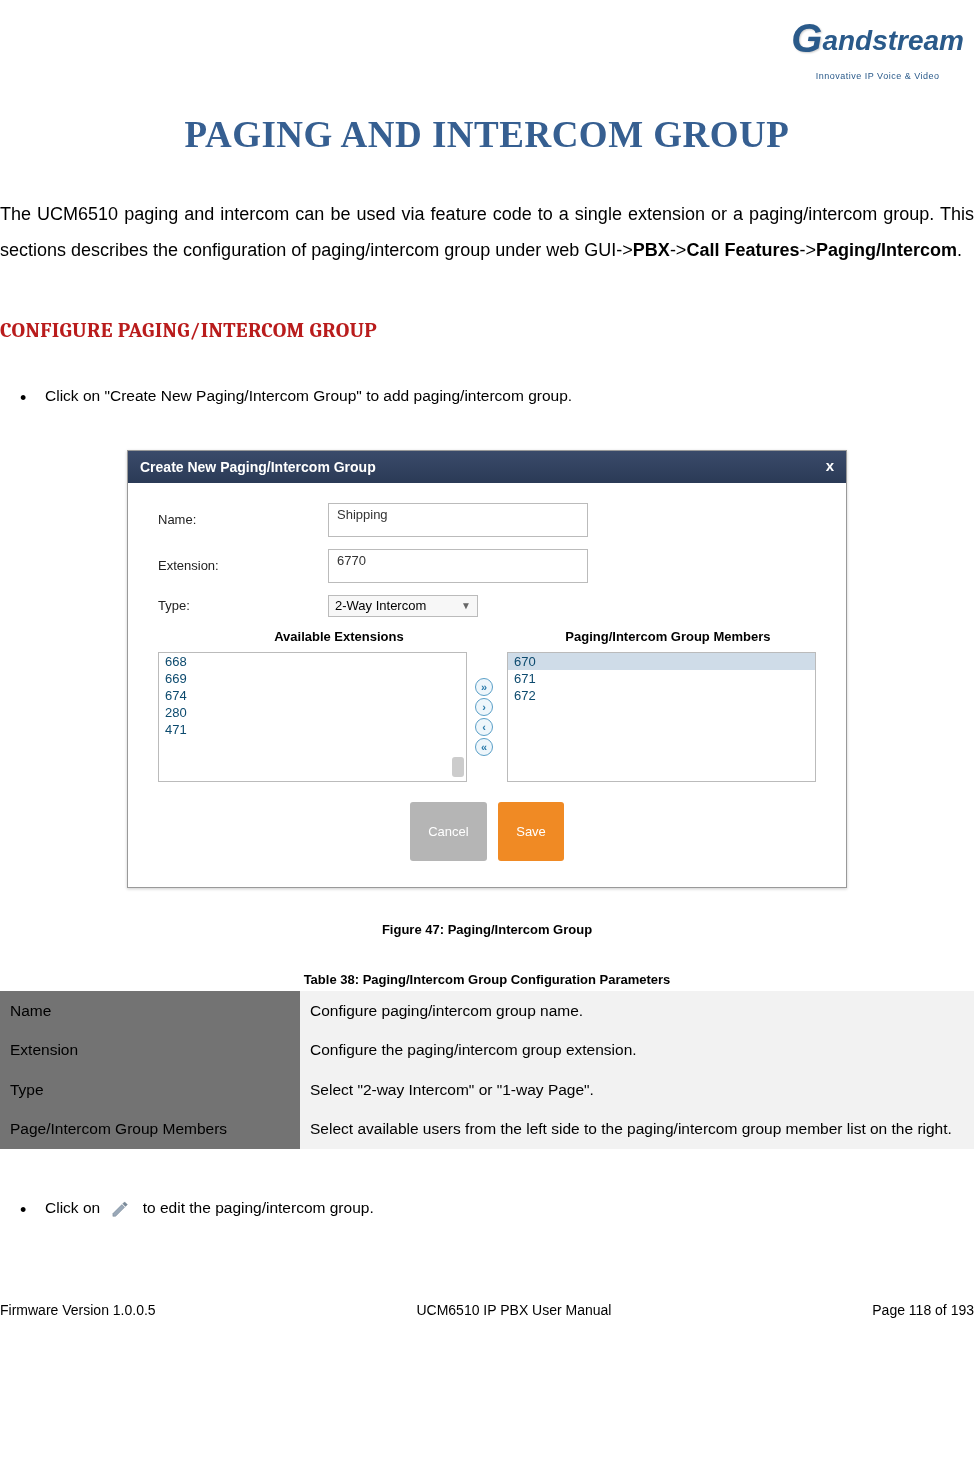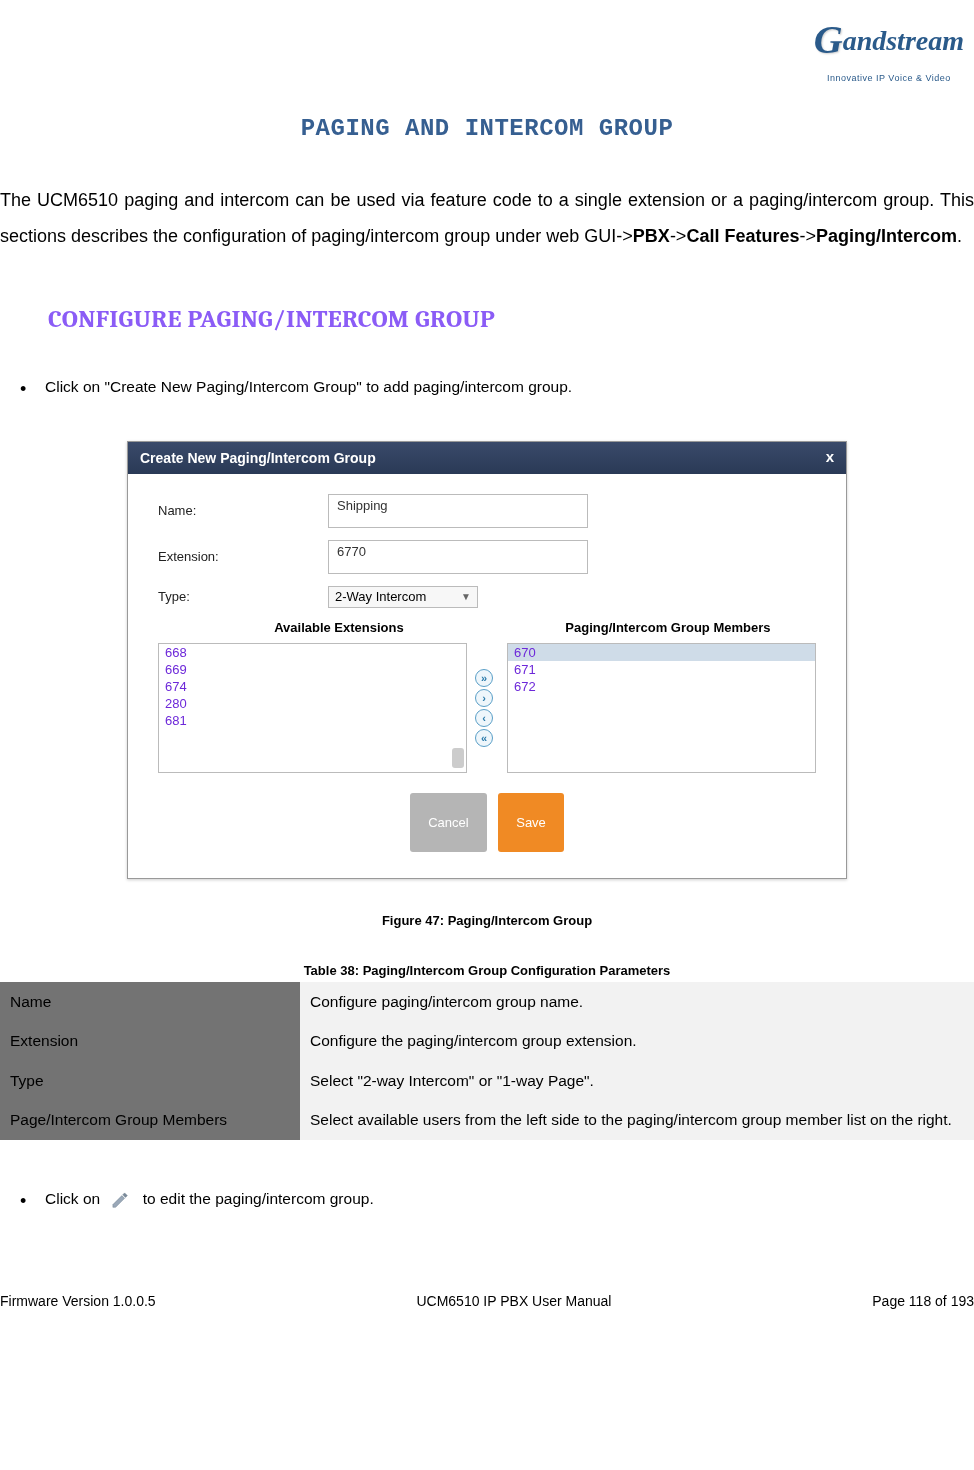--- a/index.html
+++ b/index.html
@@ -14,21 +14,21 @@
   .logo {
     text-align: right;
     padding-right: 10px;
     margin-bottom: 30px;
   }
   .logo-inner {
     display: inline-block;
     text-align: center;
   }
   .logo-text {
-    font-family: Liberation Serif, serif;
+    font-family: Liberation Sans, sans-serif;
     font-style: italic;
     font-weight: bold;
     font-size: 28px;
     color: #2a5a8a;
     position: relative;
   }
   .logo-g {
     display: inline-block;
     font-size: 40px;
     vertical-align: middle;
@@ -40,41 +40,40 @@
   }
   .logo-sub {
     font-size: 9px;
     color: #2a5a8a;
     font-style: normal;
     letter-spacing: .5px;
   }
   h1.page-title {
     text-align: center;
     color: #365f91;
-    font-family: Liberation Mono, monospace;
-    font-size: 24px;
+    font-family: Liberation Serif, serif;
+    font-size: 37px;
     font-weight: bold;
     margin: 20px 0 40px 0;
     letter-spacing: .5px;
   }
   .intro {
     font-size: 18px;
     line-height: 2;
     text-align: justify;
     margin-bottom: 50px;
   }
   .intro b { font-weight: bold; }
   h2.section {
-    color: #8b5cf6;
+    color: #b91c1c;
     font-family: "Cambria", Georgia, serif;
-    font-size: 25px;
+    font-size: 21px;
     font-weight: bold;
     margin-bottom: 40px;
     letter-spacing: .3px;
-    padding-left: 48px;
   }
   ul.bullets {
     list-style: none;
     padding-left: 20px;
     margin-bottom: 40px;
   }
   ul.bullets li {
     position: relative;
     padding-left: 25px;
     font-size: 15.5px;
@@ -160,21 +159,21 @@
     align-items: stretch;
     gap: 8px;
   }
   .ss-list {
     flex: 1;
     border: 1px solid #bbb;
     background: #fff;
     height: 130px;
     overflow: hidden;
     font-size: 13px;
-    color: #6d28d9;
+    color: #0c4a6e;
     position: relative;
   }
   .ss-list .item { padding: 1px 6px; }
   .ss-list .item.sel { background: #cfdce8; }
   .ss-scroll {
     position: absolute;
     right: 2px;
     bottom: 4px;
     width: 12px;
     height: 20px;
@@ -311,21 +310,21 @@
       <div class="ss-col-head">
         <div class="h1">Available Extensions</div>
         <div class="h2">Paging/Intercom Group Members</div>
       </div>
       <div class="ss-lists">
         <div class="ss-list">
           <div class="item">668</div>
           <div class="item">669</div>
           <div class="item">674</div>
           <div class="item">280</div>
-          <div class="item">681</div>
+          <div class="item">471</div>
           <div class="ss-scroll"></div>
         </div>
         <div class="ss-btns-col">
           <div class="ss-move">»</div>
           <div class="ss-move">›</div>
           <div class="ss-move">‹</div>
           <div class="ss-move">«</div>
         </div>
         <div class="ss-list">
           <div class="item sel">670</div>

